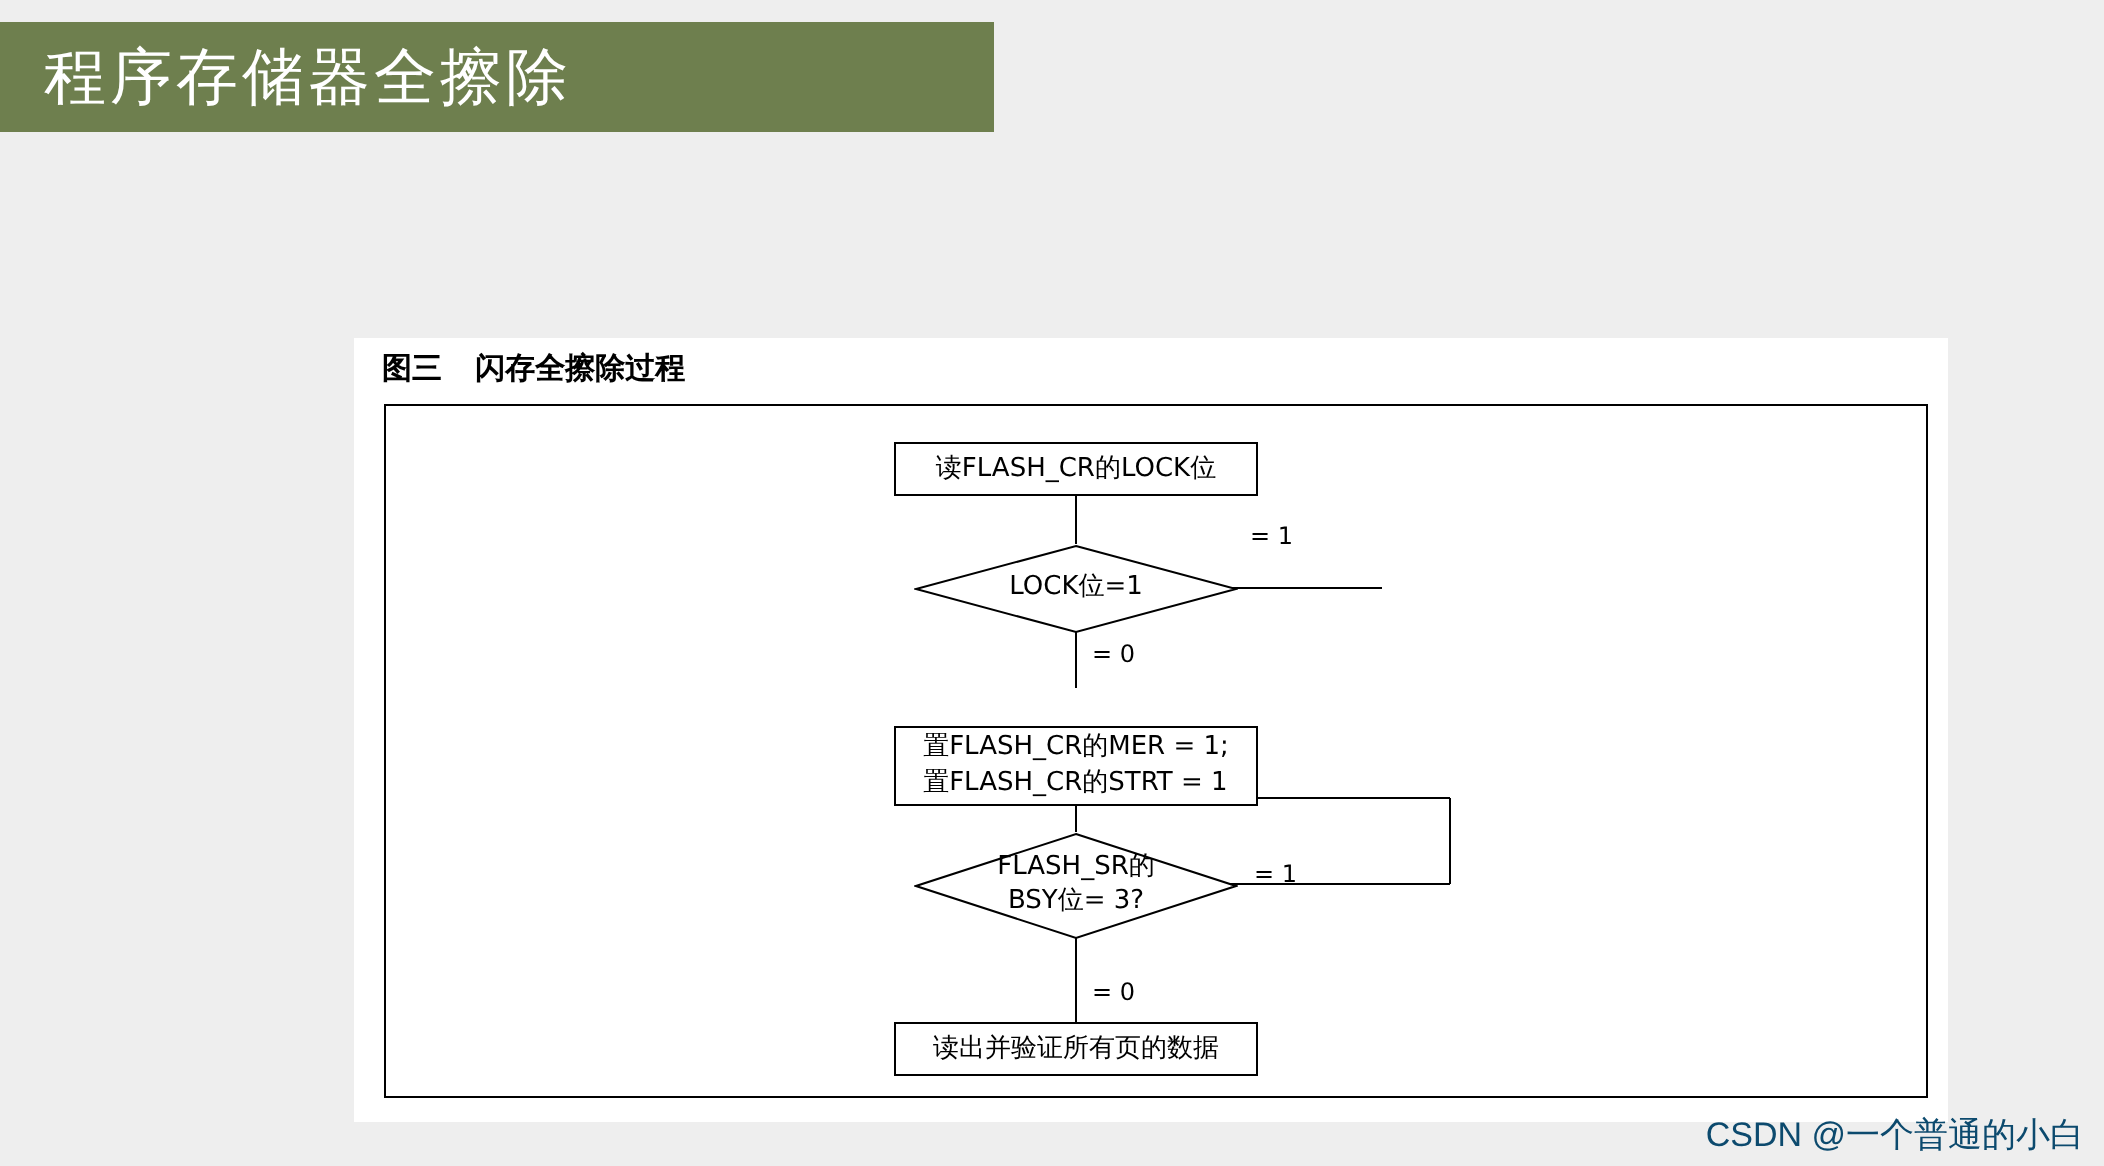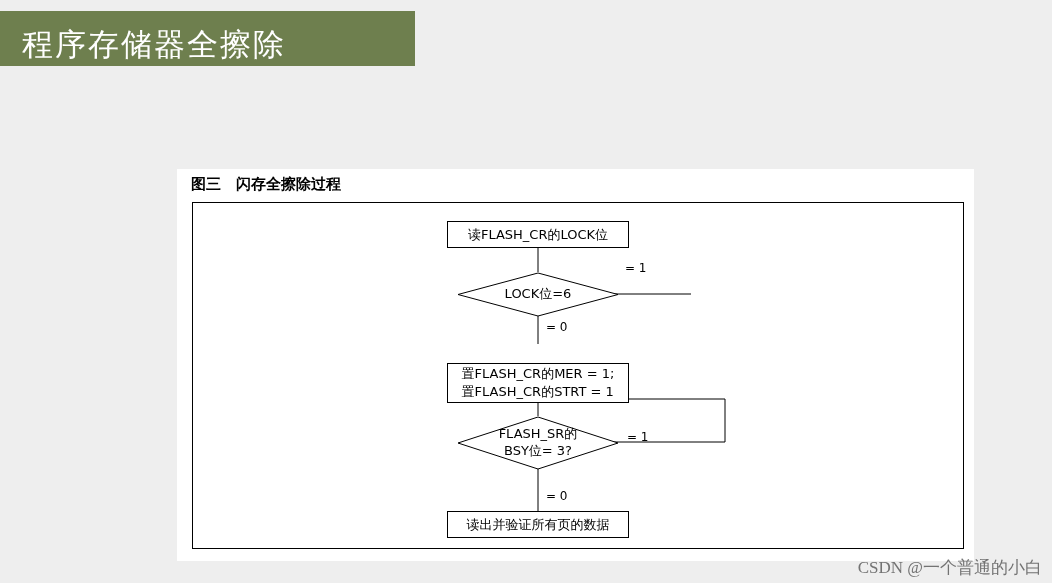--- a/index.html
+++ b/index.html
@@ -12,25 +12,25 @@
     background: #eeeeee;
     font-family: "Liberation Sans", sans-serif;
     position: relative;
     overflow: hidden;
   }
   
   .title-banner {
     position: absolute;
     left: 0;
     top: 11px;
-    width: 415px;
+    width: 497px;
     height: 55px;
     background: #6e7f4e;
     display: flex;
-    align-items: flex-end;
+    align-items: center;
   }
   .title-banner .title-text {
     color: #ffffff;
     font-size: 31px;
     letter-spacing: 2px;
     padding-left: 22px;
     font-family: "DejaVu Sans", sans-serif;
   }
   
   .figure-card {
@@ -41,21 +41,21 @@
     height: 392px;
     background: #ffffff;
   }
   .figure-caption {
     position: absolute;
     left: 14px;
     top: 6px;
     font-size: 15px;
     font-weight: bold;
     color: #000000;
-    font-family: Liberation Serif, serif;
+    font-family: Liberation Sans, sans-serif;
     white-space: pre;
   }
   .diagram-frame {
     position: absolute;
     left: 15px;
     top: 33px;
     width: 770px;
     height: 345px;
     border: 1px solid #000000;
     background: #ffffff;
@@ -117,22 +117,22 @@
     width: 770px;
     height: 345px;
     pointer-events: none;
   }
   
   .watermark {
     position: absolute;
     right: 10px;
     bottom: 4px;
     font-size: 17px;
-    color: #737373;
-    font-family: Liberation Serif, serif;
+    color: #0c4a6e;
+    font-family: Liberation Sans, sans-serif;
     white-space: pre;
   }
 </style>
 </head>
 <body>
 
 <div class="title-banner">
   <span class="title-text">程序存储器全擦除</span>
 </div>
 
@@ -160,21 +160,21 @@
     </svg>
 
     <div class="box" style="left:254px; top:18px; width:182px; height:27px;">
       <span>读FLASH_CR的LOCK位</span>
     </div>
 
     <div class="diamond-wrap" style="left:264px; top:69px; width:162px; height:45px;">
       <svg width="162" height="45" viewBox="0 0 162 45">
         <polygon points="81,1 161,22.5 81,44 1,22.5" fill="#ffffff" stroke="#000000" stroke-width="1"></polygon>
       </svg>
-      <div class="diamond-label">LOCK位=6</div>
+      <div class="diamond-label">LOCK位=1</div>
     </div>
 
     <div class="edge-label" style="left:432px; top:58px;">= 1</div>
 
 
     <div class="edge-label" style="left:353px; top:117px;">= 0</div>
 
     <div class="box" style="left:254px; top:141px; width:182px; height:40px;margin-top:19px;">
       <span>置FLASH_CR的MER = 1;
 置FLASH_CR的STRT = 1</span>

